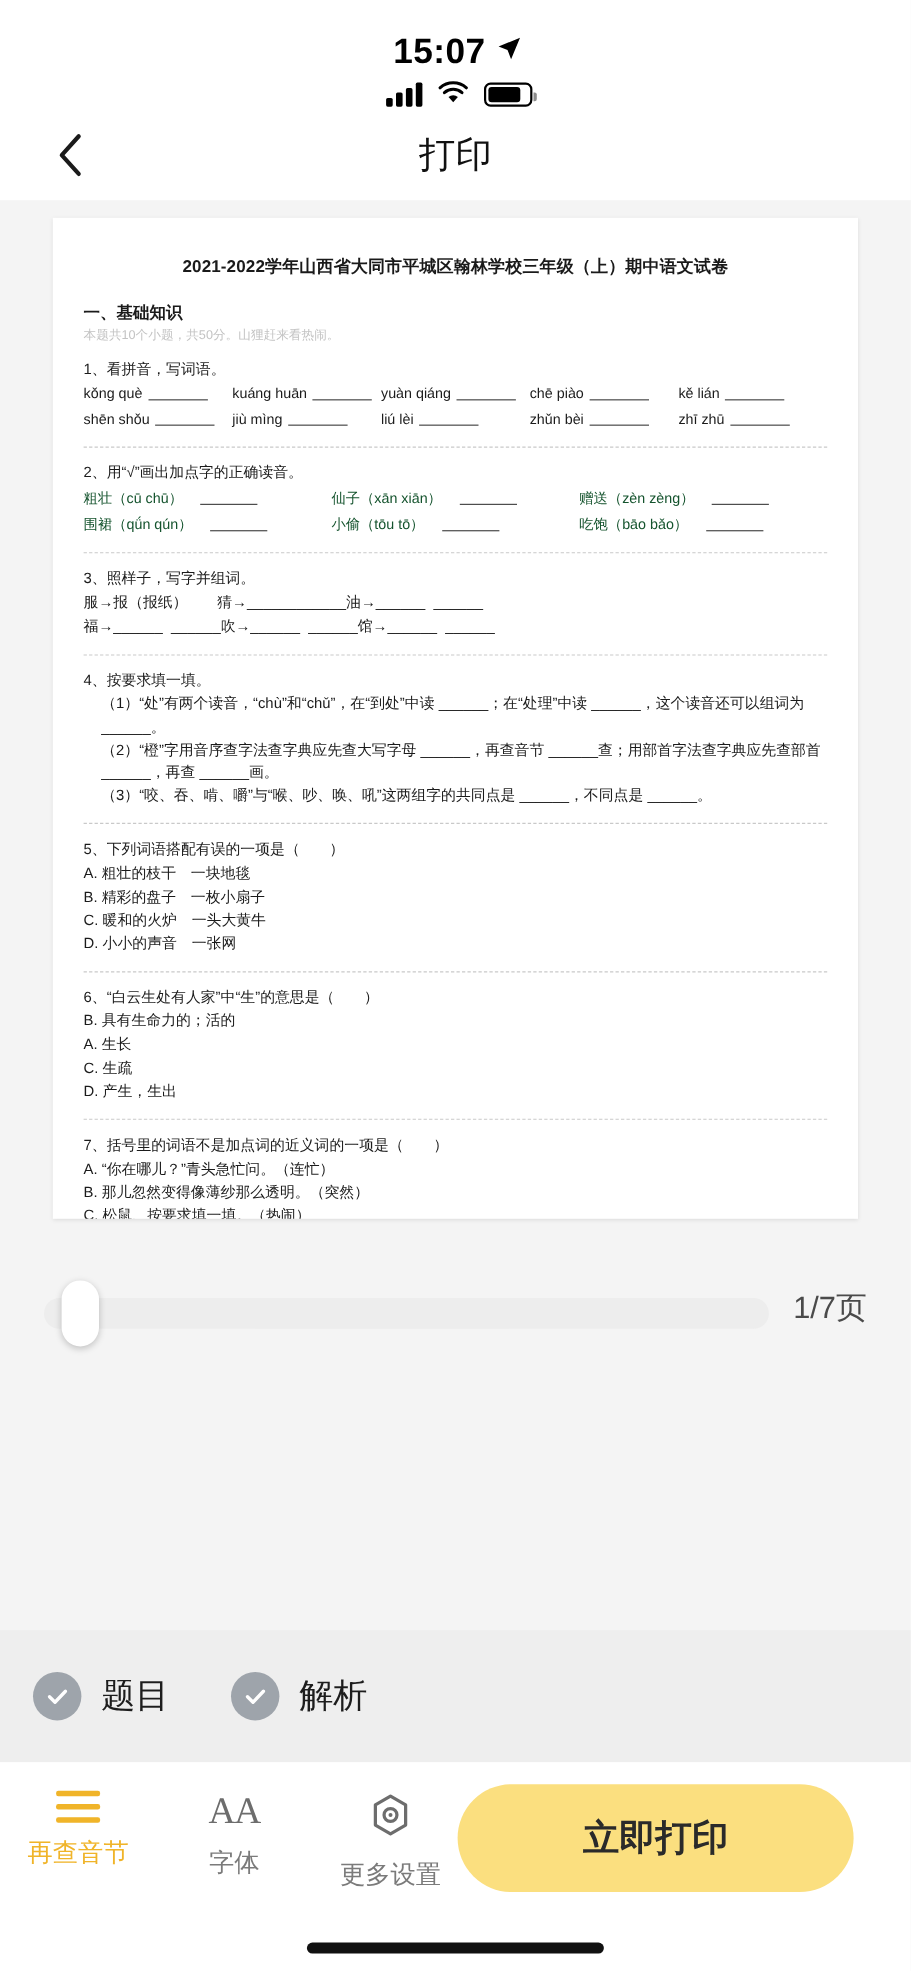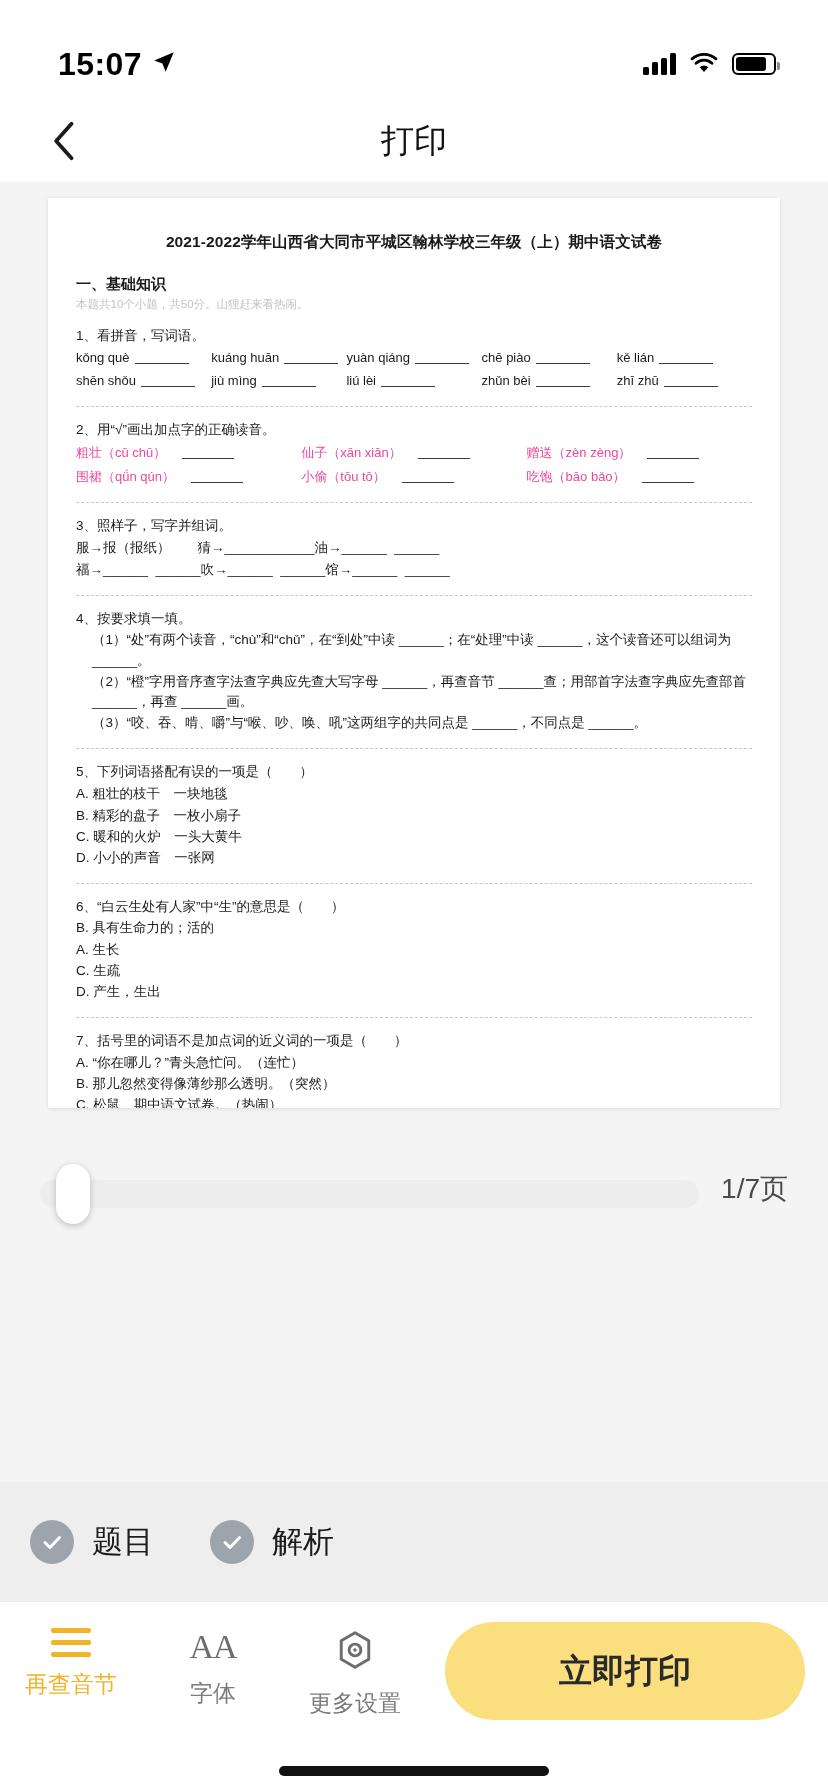--- a/index.html
+++ b/index.html
@@ -10,20 +10,21 @@
     overflow: hidden;
   }
   .phone { position: relative; width: 828px; height: 1792px; background: #ffffff; }
 
   
   .statusbar {
     position: absolute; top: 0; left: 0; right: 0; height: 100px;
     background: #ffffff;
     display: flex; align-items: center; justify-content: space-between;
     padding: 28px 52px 0 58px;
+    flex-direction: column;
   }
   .sb-left { display: flex; align-items: center; gap: 9px; }
   .sb-time { font-size: 32px; font-weight: 600; color: #000; letter-spacing: 0.4px; }
   .sb-right { display: flex; align-items: center; gap: 13px; }
   .bars { display: flex; align-items: flex-end; gap: 3px; height: 22px; }
   .bars i { display: block; width: 6px; background: #000; border-radius: 1.5px; }
   .bars i:nth-child(1) { height: 8px; }
   .bars i:nth-child(2) { height: 13px; }
   .bars i:nth-child(3) { height: 17px; }
   .bars i:nth-child(4) { height: 22px; }
@@ -71,21 +72,21 @@
   .q { margin-bottom: 4px; }
   .q-stem { font-size: 13.5px; color: #1b1b1b; line-height: 1.55; }
   .q-line { font-size: 13.5px; color: #1b1b1b; line-height: 1.62; white-space: pre; }
   .q-indent { padding-left: 16px; }
   .divider { border-top: 1px dashed #c9c9c9; margin: 14px 0 13px 0; }
 
   .pin-row { display: flex; font-size: 13px; color: #1b1b1b; line-height: 1.75; }
   .pin-cell { width: 20%; white-space: nowrap; }
   .pin-cell .bl { display: inline-block; width: 54px; border-bottom: 1px solid #3a3a3a; margin-left: 5px; height: 13px; vertical-align: -2px; }
 
-  .tone-row { display: flex; font-size: 13px; color: #ec4899; line-height: 1.8; }
+  .tone-row { display: flex; font-size: 13px; color: #14532d; line-height: 1.8; }
   .tone-cell { width: 33.33%; white-space: nowrap; }
   .tone-cell .bl { display: inline-block; width: 52px; border-bottom: 1px solid #3a3a3a; margin-left: 16px; height: 13px; vertical-align: -2px; }
 
   .opt { font-size: 13.5px; color: #1b1b1b; line-height: 1.58; }
 
   
   .sliderbar {
     position: absolute; top: 946px; left: 0; right: 0; height: 80px;
     display: flex; align-items: flex-end; padding: 0 40px;
   }
@@ -120,21 +121,21 @@
   }
   .tab {
     width: 142px; display: flex; flex-direction: column; align-items: center; gap: 12px;
   }
   .tab-label { font-size: 23px; color: #7b7b7b; }
   .tab.active .tab-label { color: #f0b429; }
   .hamb { display: flex; flex-direction: column; gap: 7px; }
   .hamb i { display: block; width: 40px; height: 5px; background: #f0b429; border-radius: 2px; }
   .aa { font-size: 34px; color: #6d6d6d; letter-spacing: -1px; font-family: "Liberation Serif", serif; }
   .print-btn {
-    position: absolute; right: 23px; top: 20px;
+    position: absolute; right: 52px; top: 20px;
     width: 360px; height: 98px; border-radius: 49px;
     background: #fbdf7f; color: #2a2a2a; border: none;
     font-size: 33px; font-weight: 600; font-family: "Liberation Sans", sans-serif;
     display: flex; align-items: center; justify-content: center;
   }
   .home-ind {
     position: absolute; bottom: 16px; left: 50%; transform: translateX(-50%);
     width: 270px; height: 10px; background: #111; border-radius: 5px;
   }
 </style>
@@ -259,21 +260,21 @@
         <div class="opt">C. 生疏</div>
         <div class="opt">D. 产生，生出</div>
       </div>
 
       <div class="divider"></div>
 
       <div class="q">
         <div class="q-stem">7、括号里的词语不是加点词的近义词的一项是（　　）</div>
         <div class="opt">A. “你在哪儿？”青头急忙问。（连忙）</div>
         <div class="opt">B. 那儿忽然变得像薄纱那么透明。（突然）</div>
-        <div class="opt">C. 松鼠、期中语文试卷。（热闹）</div>
+        <div class="opt">C. 松鼠、按要求填一填。（热闹）</div>
 
       </div>
 
     </div>
 
     <div class="sliderbar">
       <div class="track">
         <div class="thumb"></div>
       </div>
       <div class="pageind">1/7页</div>

